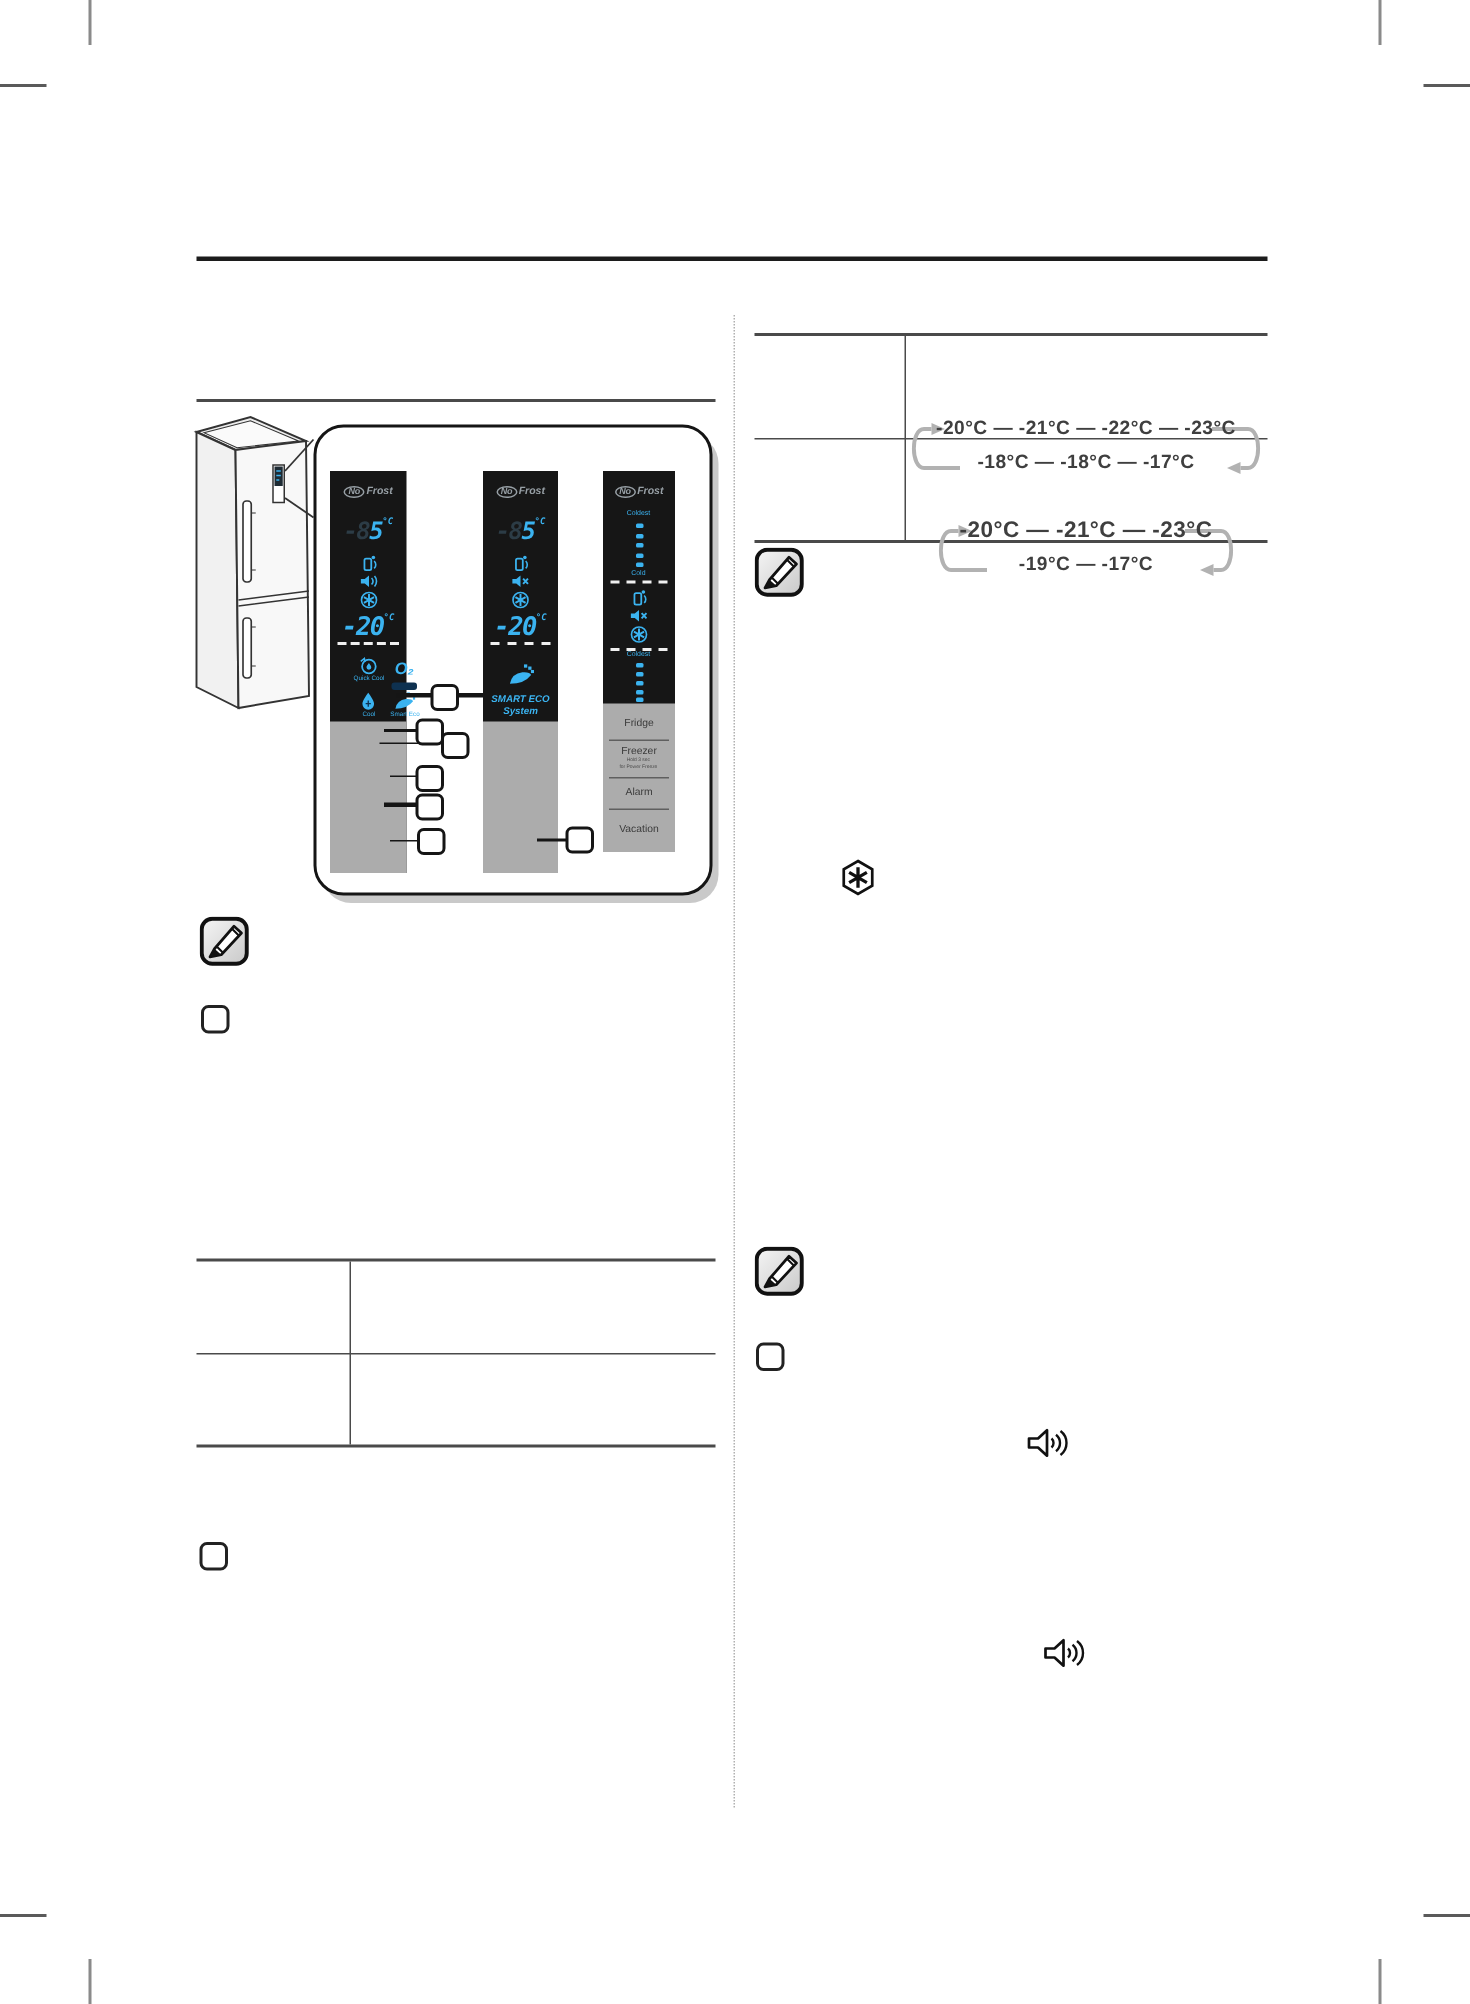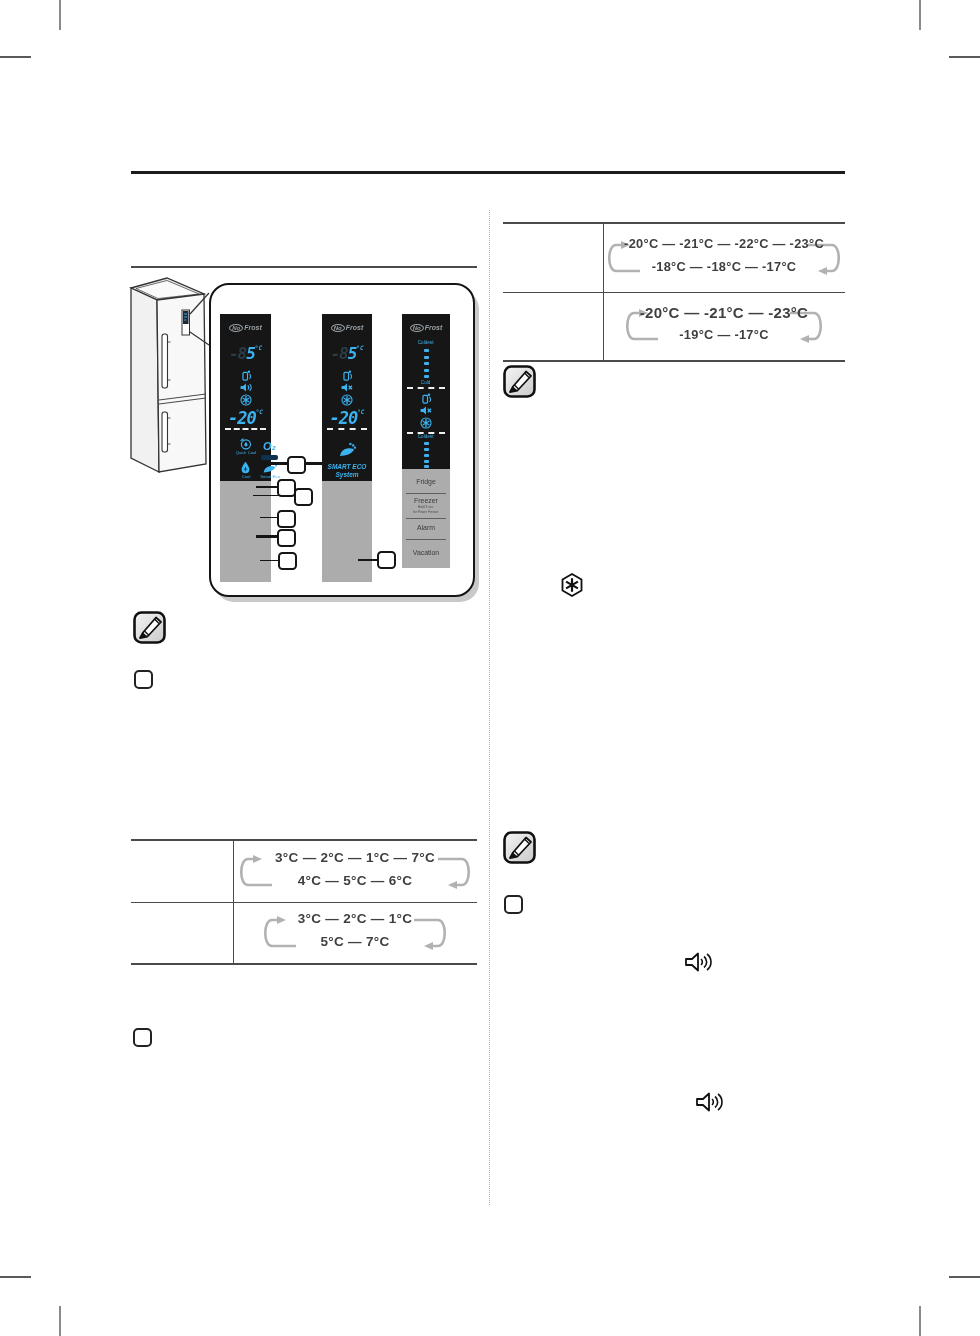--- a/index.html
+++ b/index.html
@@ -55,21 +55,21 @@
   .cline{position:absolute;background:#151515;}
   .cbox{position:absolute;width:15px;height:14px;background:#fff;border:2.2px solid #151515;border-radius:4.5px;}
 
   
   .marker{position:absolute;border:2px solid #222;border-radius:5px;background:#fff;}
 
   
   .ttable{position:absolute;border-top:2px solid #4a4a4a;border-bottom:2px solid #4a4a4a;}
   .t-mid{position:absolute;left:0;right:0;top:50%;border-top:1.6px solid #4a4a4a;}
   .t-vert{position:absolute;top:0;bottom:0;border-left:1.6px solid #4a4a4a;}
-  .t-row{position:absolute;left:0;right:0;}
+  .t-row{position:absolute;left:0;right:0;margin-top:41px;}
   .cycle{position:absolute;top:50%;transform:translateY(-50%);height:46px;}
   .cyc-line{position:absolute;left:0;right:0;text-align:center;font-size:13.5px;font-weight:bold;
             color:#3f3f3f;letter-spacing:0.3px;white-space:nowrap;}
   .arrsvg{position:absolute;top:3px;width:36px;height:40px;}
 </style>
 </head>
 <body>
 
 <svg width="0" height="0" style="position:absolute">
   <defs>
@@ -296,48 +296,20 @@
     <path d="M17 9 a4 4 0 0 1 0 6 M20 6.5 a7 7 0 0 1 0 11 M23 4 a10 10 0 0 1 0 16" fill="none" stroke="#111" stroke-width="1.6"></path>
   </svg>
   <svg class="abs" style="left:695px;top:1090px" width="30" height="24" viewBox="0 0 30 24">
     <polygon points="2,9 8,9 14,3.5 14,20.5 8,15 2,15" fill="#fff" stroke="#111" stroke-width="1.8" stroke-linejoin="round"></polygon>
     <path d="M17 9 a4 4 0 0 1 0 6 M20 6.5 a7 7 0 0 1 0 11 M23 4 a10 10 0 0 1 0 16" fill="none" stroke="#111" stroke-width="1.6"></path>
   </svg>
 
   <div class="ttable" style="left:131px;top:839px;width:346px;height:122px">
     <div class="t-mid"></div>
     <div class="t-vert" style="left:102px"></div>
-    <div class="t-row" style="top:0;height:61px">
-      <div class="cycle" style="left:104px;width:240px">
-        <svg class="arrsvg" style="left:2px" viewBox="0 0 36 40">
-          <path d="M35 33 H11 C2 33 2 7 11 7 H16" fill="none" stroke="#b2b2b2" stroke-width="2.6"></path>
-          <polygon points="16,3 25,7 16,11" fill="#b2b2b2"></polygon>
-        </svg>
-        <svg class="arrsvg" style="right:2px" viewBox="0 0 36 40">
-          <path d="M1 7 H25 C34 7 34 33 25 33 H20" fill="none" stroke="#b2b2b2" stroke-width="2.6"></path>
-          <polygon points="20,29 11,33 20,37" fill="#b2b2b2"></polygon>
-        </svg>
-        <div class="cyc-line" style="top:1px">3°C — 2°C — 1°C — 7°C</div>
-        <div class="cyc-line" style="top:24px">4°C — 5°C — 6°C</div>
-      </div>
-    </div>
-    <div class="t-row" style="top:61px;height:61px">
-      <div class="cycle" style="left:104px;width:240px">
-        <svg class="arrsvg" style="left:26px" viewBox="0 0 36 40">
-          <path d="M35 33 H11 C2 33 2 7 11 7 H16" fill="none" stroke="#b2b2b2" stroke-width="2.6"></path>
-          <polygon points="16,3 25,7 16,11" fill="#b2b2b2"></polygon>
-        </svg>
-        <svg class="arrsvg" style="right:26px" viewBox="0 0 36 40">
-          <path d="M1 7 H25 C34 7 34 33 25 33 H20" fill="none" stroke="#b2b2b2" stroke-width="2.6"></path>
-          <polygon points="20,29 11,33 20,37" fill="#b2b2b2"></polygon>
-        </svg>
-        <div class="cyc-line" style="top:1px">3°C — 2°C — 1°C</div>
-        <div class="cyc-line" style="top:24px">5°C — 7°C</div>
-      </div>
-    </div>
   </div>
 
   <div class="ttable" style="left:503px;top:222px;width:342px;height:136px">
     <div class="t-mid"></div>
     <div class="t-vert" style="left:100px"></div>
     <div class="t-row" style="top:0;height:68px">
       <div class="cycle" style="left:102px;width:238px">
         <svg class="arrsvg" style="left:0px" viewBox="0 0 36 40">
           <path d="M35 33 H11 C2 33 2 7 11 7 H16" fill="none" stroke="#b2b2b2" stroke-width="2.6"></path>
           <polygon points="16,3 25,7 16,11" fill="#b2b2b2"></polygon>

